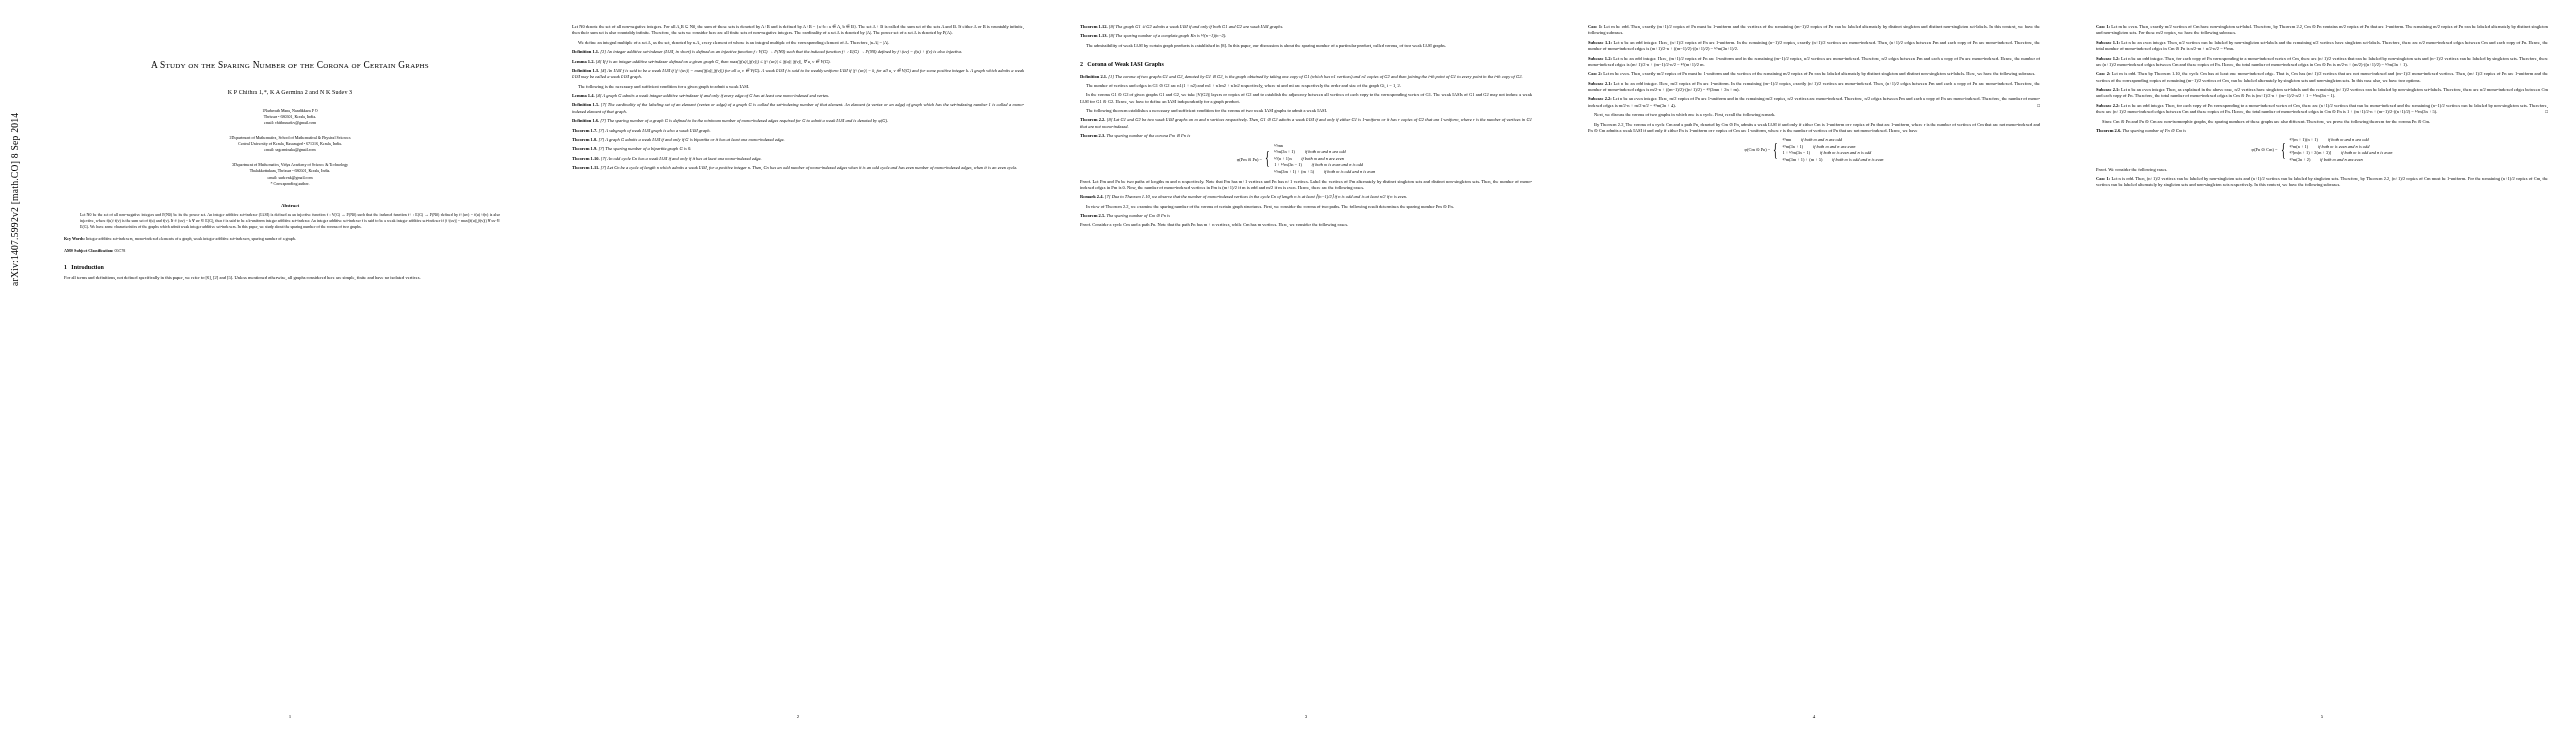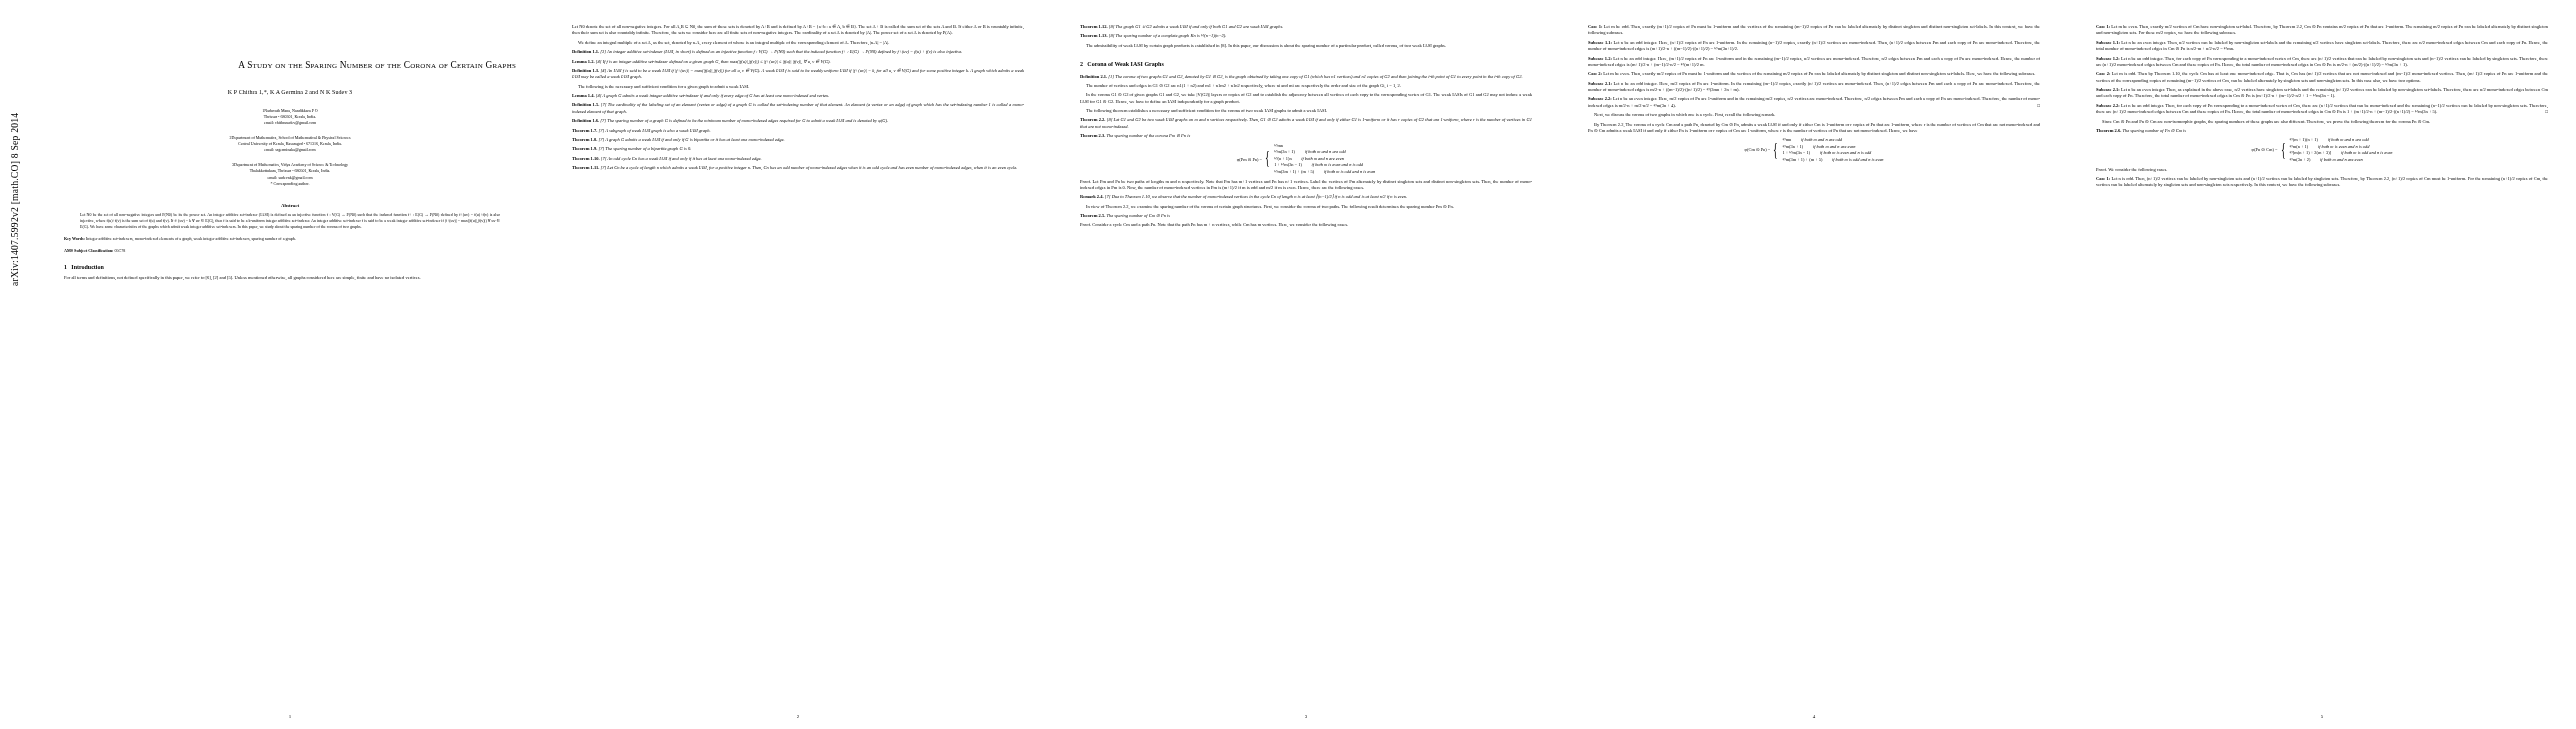--- a/index.html
+++ b/index.html
@@ -58,21 +58,21 @@
     position: absolute;
     bottom: 9.7px;
     left: 0;
     width: 100%;
     text-align: center;
     font-size: 4.9px;
   }
 
   
   .title {
-    text-align: right;
+    text-align: center;
     font-family: "Liberation Serif", serif;
     font-variant: small-caps;
     font-size: 9.4px;
     line-height: 1.45;
     letter-spacing: 0.2px;
     margin-top: 35px;
     margin-bottom: 16px;
   }
   .authors {
     text-align: center;

